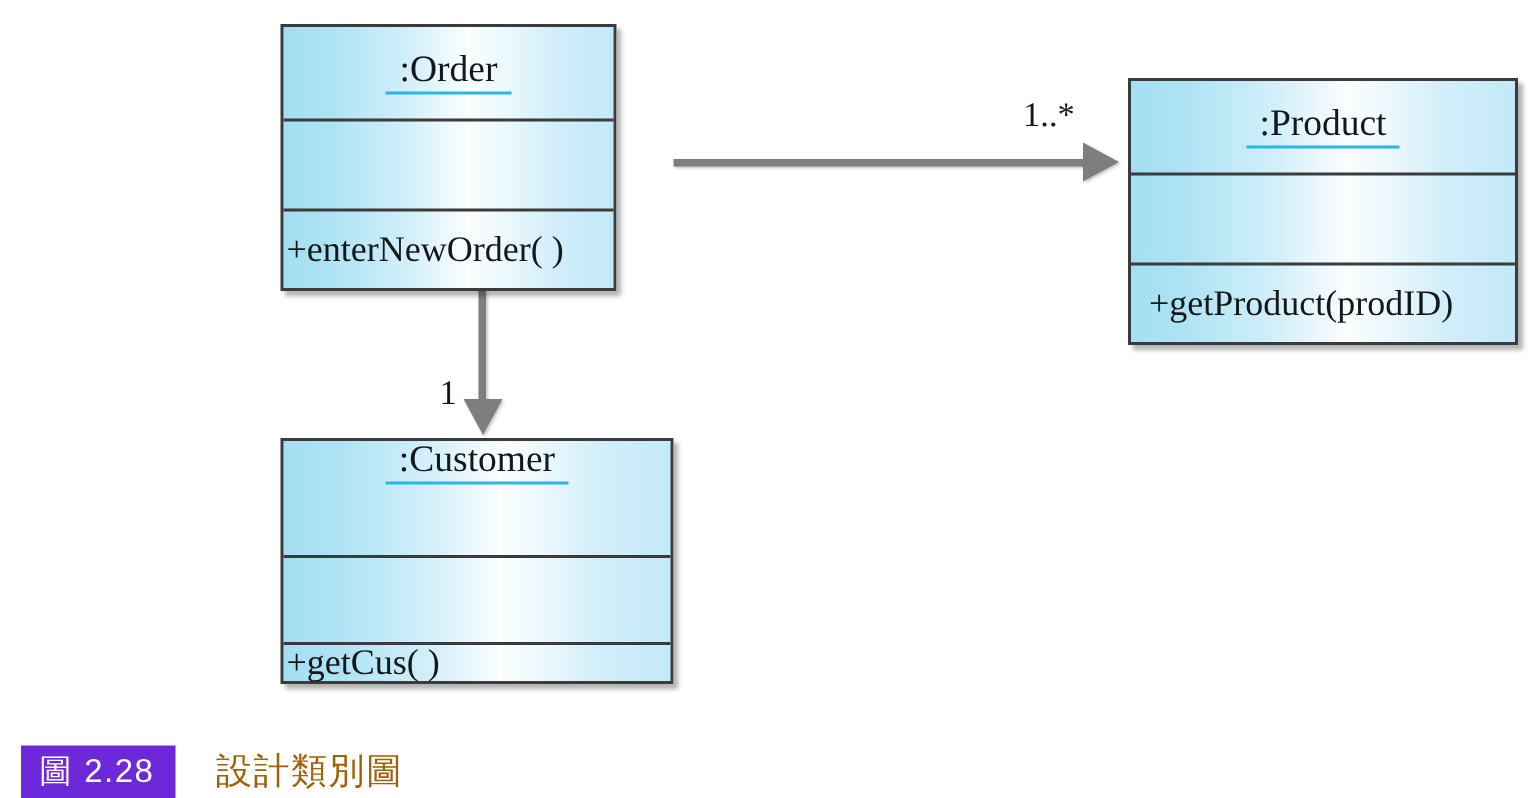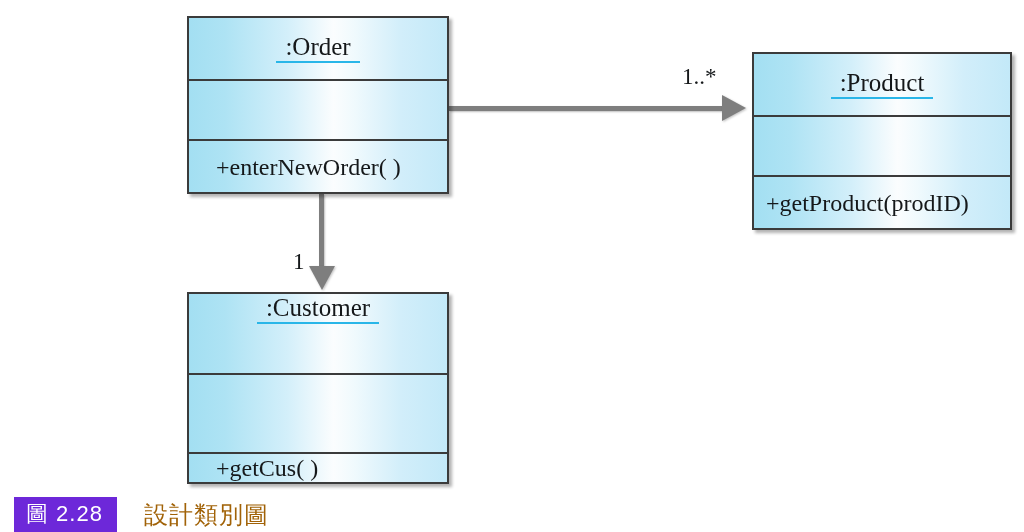--- a/index.html
+++ b/index.html
@@ -77,21 +77,21 @@
     right: -5px;
     bottom: -1px;
     height: 2px;
     background: #29b6e8;
   }
 
   .uml-member {
     font-size: 24px;
     color: #15181a;
     line-height: 1;
-    padding-left: 27px;
+    padding-left: 2px;
     white-space: nowrap;
   }
 
   
   .connector-line {
     position: absolute;
     background: #7e7e7e;
     box-shadow: 1px 1px 2px rgba(0, 0, 0, 0.25);
   }
   .connector-line.horizontal {
@@ -159,21 +159,21 @@
 <div id="diagram-canvas">
 
   <div class="connector-line horizontal" style="left:449px; top:106px; width:277px;"></div>
   <div class="arrowhead right" style="left:722px; top:95px;"></div>
   <div class="multiplicity-label" style="left:682px; top:65px;">1..*</div>
 
   <div class="connector-line vertical" style="left:319px; top:194px; width:5px; height:78px;"></div>
   <div class="arrowhead down" style="left:309px; top:266px;"></div>
   <div class="multiplicity-label" style="left:293px; top:250px;">1</div>
 
-  <div class="uml-box" style="left:187px; top:16px; width:262px; height:178px;">
+  <div class="uml-box" style="left:187px; top:16px; width:224px; height:178px;">
     <div class="uml-compartment compartment-name" style="height:62px;">
       <span class="uml-title">:Order</span>
     </div>
     <div class="uml-compartment compartment-attrs divider-top" style="height:62px;">
       <span class="uml-member"></span>
     </div>
     <div class="uml-compartment compartment-ops divider-top" style="height:54px;">
       <span class="uml-member">+enterNewOrder( )</span>
     </div>
   </div>
@@ -183,21 +183,21 @@
       <span class="uml-title">:Product</span>
     </div>
     <div class="uml-compartment compartment-attrs divider-top" style="height:62px;">
       <span class="uml-member"></span>
     </div>
     <div class="uml-compartment compartment-ops divider-top" style="height:54px;">
       <span class="uml-member" style="padding-left:12px;">+getProduct(prodID)</span>
     </div>
   </div>
 
-  <div class="uml-box" style="left:187px; top:292px; width:262px; height:192px;gap:48px;">
+  <div class="uml-box" style="left:187px; top:292px; width:262px; height:164px;gap:48px;">
     <div class="uml-compartment compartment-name" style="height:60px;">
       <span class="uml-title">:Customer</span>
     </div>
     <div class="uml-compartment compartment-attrs divider-top" style="height:60px;">
       <span class="uml-member"></span>
     </div>
     <div class="uml-compartment compartment-ops divider-top" style="height:56px;">
       <span class="uml-member">+getCus( )</span>
     </div>
   </div>

